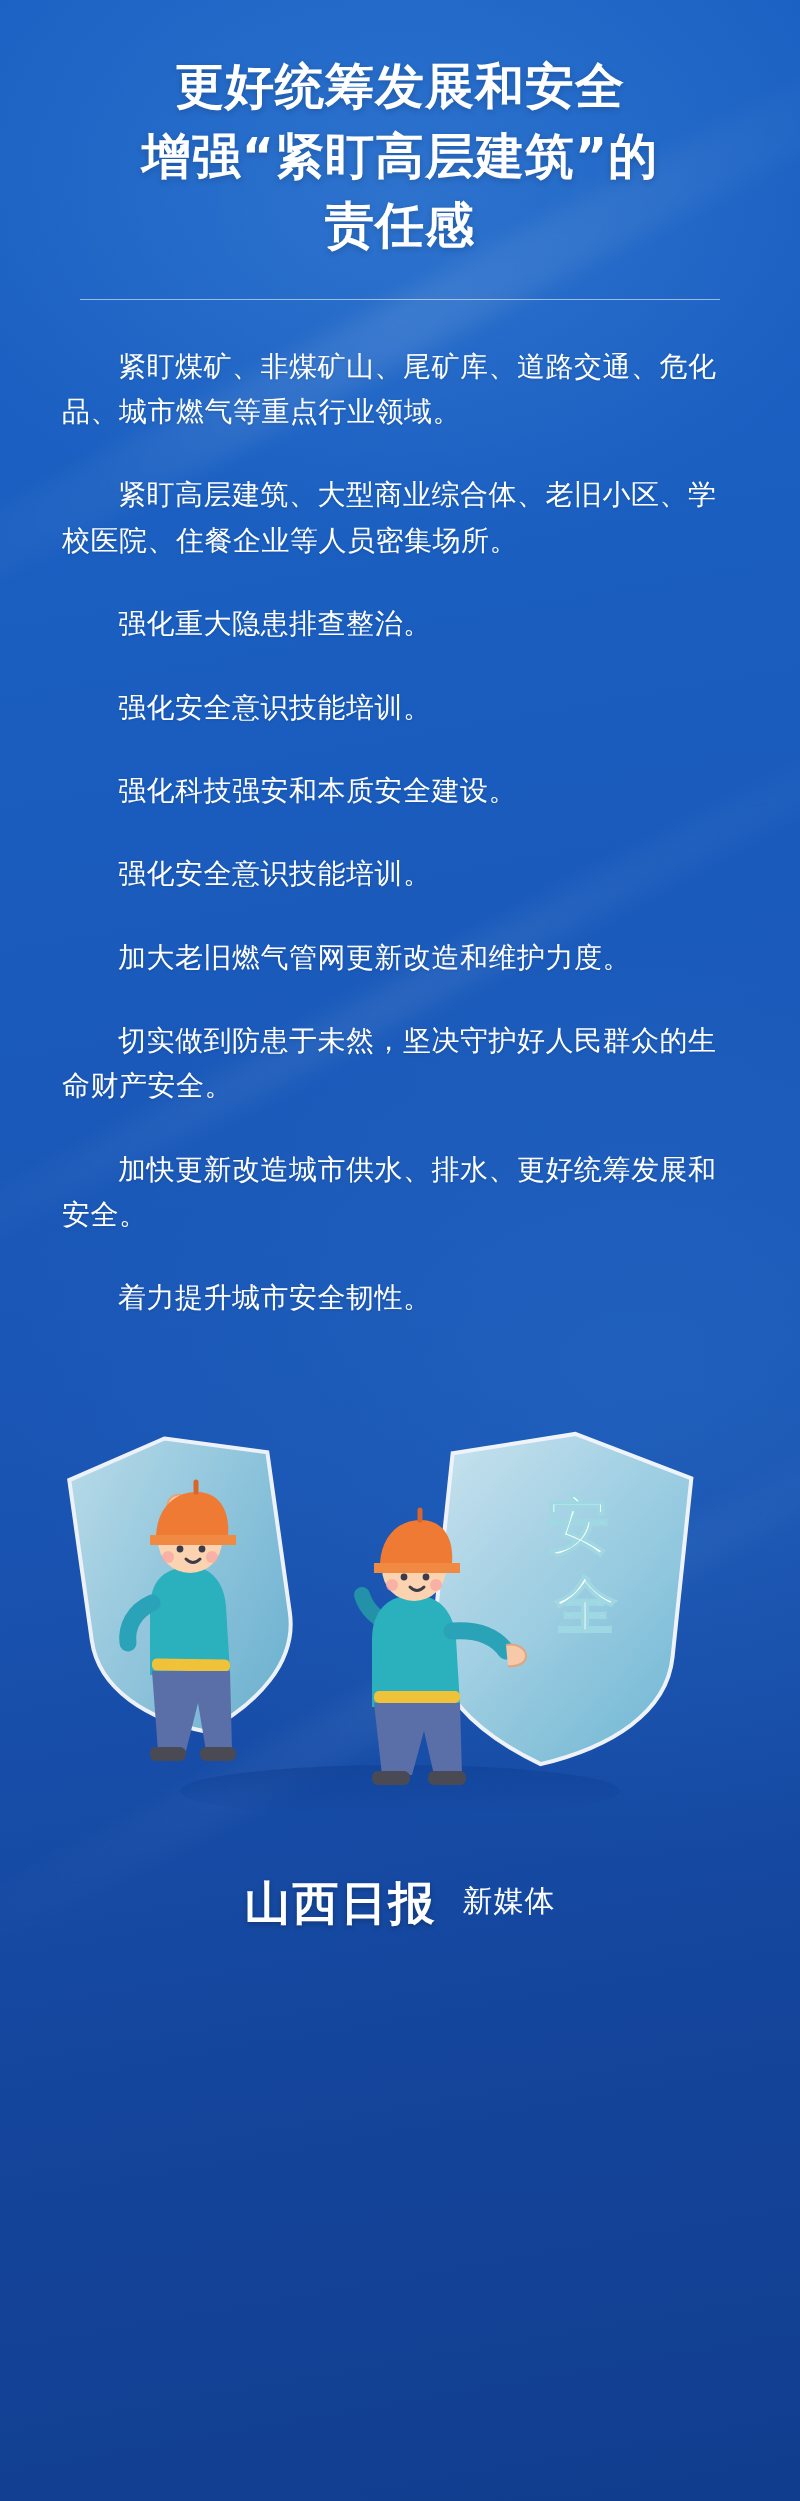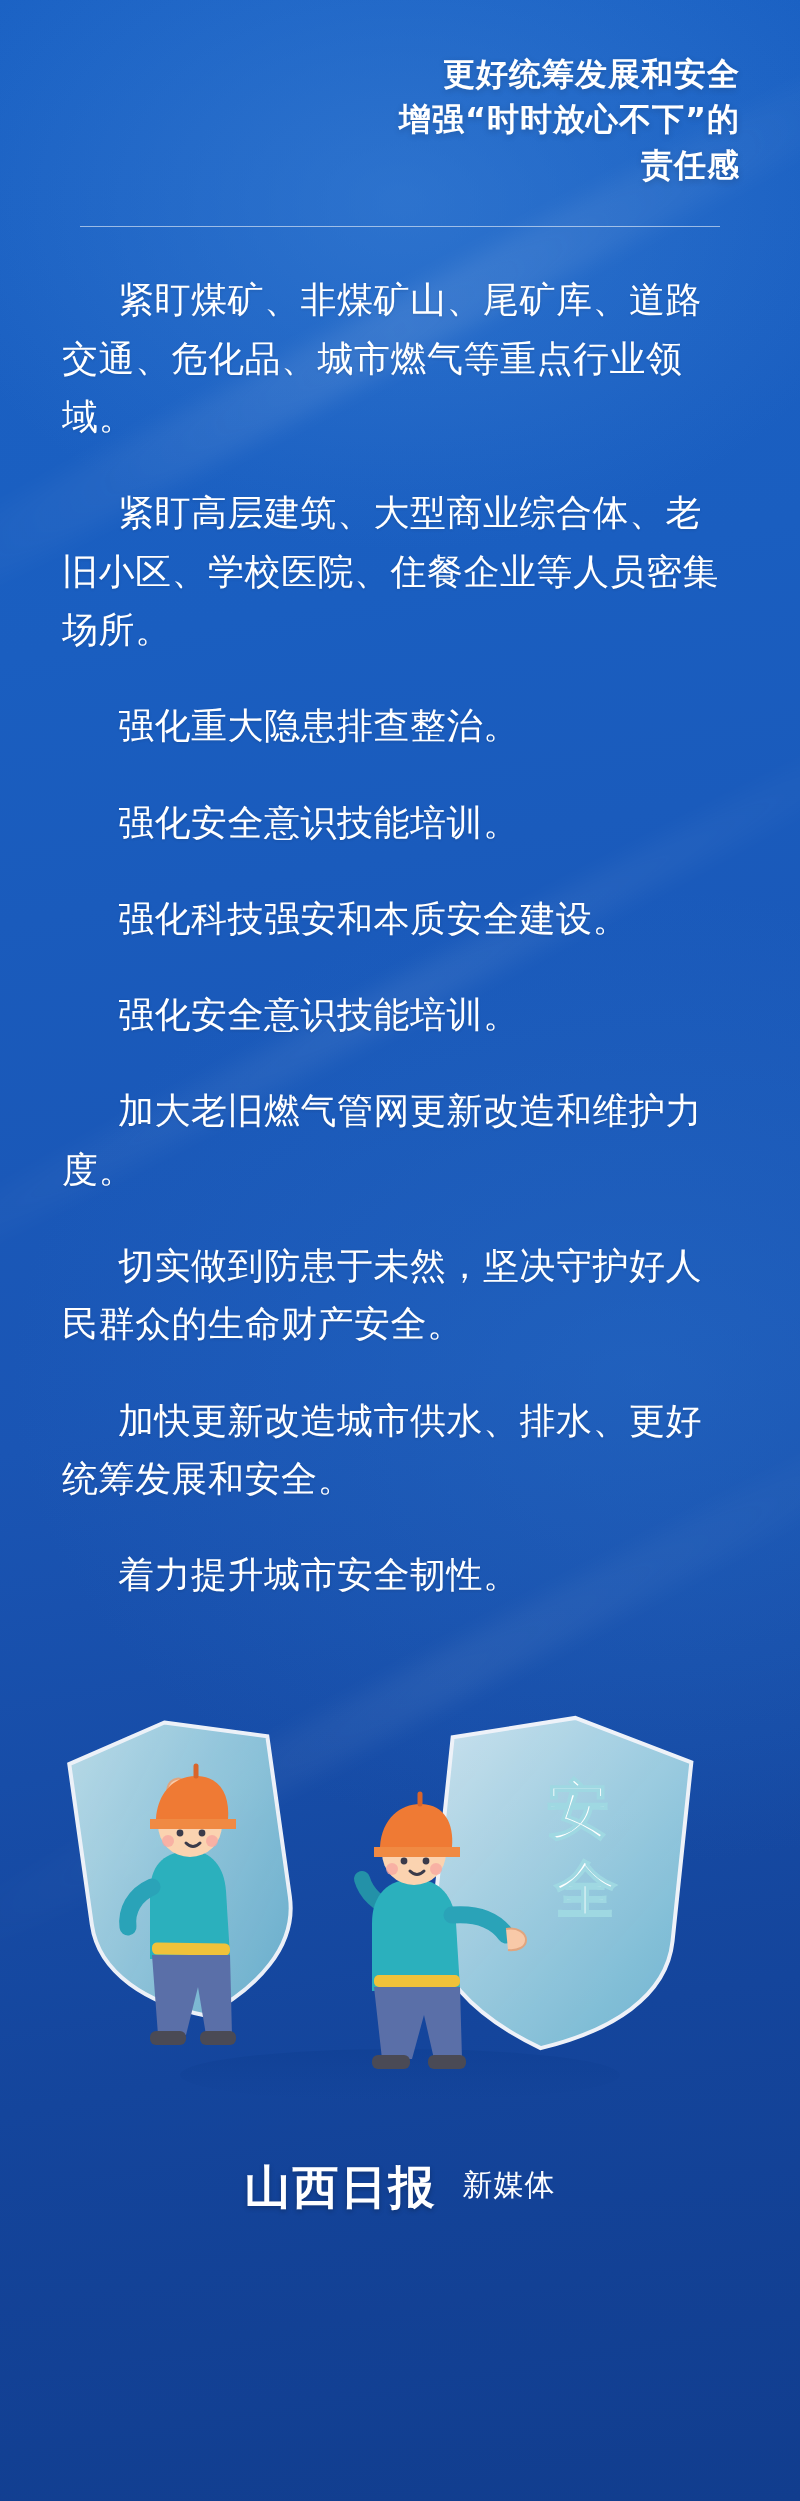--- a/index.html
+++ b/index.html
@@ -39,42 +39,41 @@
 
   .title-block {
     position: relative;
     padding: 52px 60px 0 60px;
     text-align: center;
   }
   .title-line {
     color: #ffffff;
     font-family: "DejaVu Sans", "Liberation Sans", sans-serif;
     font-weight: bold;
-    font-size: 32px;
+    font-size: 49px;
     line-height: 1.42;
     letter-spacing: 1px;
     text-shadow: 0 2px 6px rgba(0,0,0,0.18);
-    text-align: right;
   }
   .divider {
     position: relative;
     margin: 38px auto 0 auto;
     width: 640px;
     height: 1px;
     background: rgba(255,255,255,0.55);
   }
 
   .body-block {
     position: relative;
     padding: 44px 62px 0 62px;
   }
   .para {
     color: #ffffff;
     font-family: "DejaVu Sans", "Liberation Sans", sans-serif;
-    font-size: 36px;
+    font-size: 28px;
     line-height: 1.62;
     text-indent: 56px;
     margin: 0 0 38px 0;
     letter-spacing: 0.5px;
     text-shadow: 0 1px 3px rgba(0,0,0,0.12);
   }
 
   
   .illustration {
     position: relative;
@@ -114,21 +113,21 @@
 <body>
 
 <div class="poster">
 
   <div class="streak s1"></div>
   <div class="streak s2"></div>
   <div class="streak s3"></div>
 
   <div class="title-block">
     <div class="title-line">更好统筹发展和安全</div>
-    <div class="title-line">增强“时时放心不下”的</div>
+    <div class="title-line">增强“紧盯高层建筑”的</div>
     <div class="title-line">责任感</div>
     <div class="divider"></div>
   </div>
 
   <div class="body-block">
     <p class="para">紧盯煤矿、非煤矿山、尾矿库、道路交通、危化品、城市燃气等重点行业领域。</p>
     <p class="para">紧盯高层建筑、大型商业综合体、老旧小区、学校医院、住餐企业等人员密集场所。</p>
     <p class="para">强化重大隐患排查整治。</p>
     <p class="para">强化安全意识技能培训。</p>
     <p class="para">强化科技强安和本质安全建设。</p>

